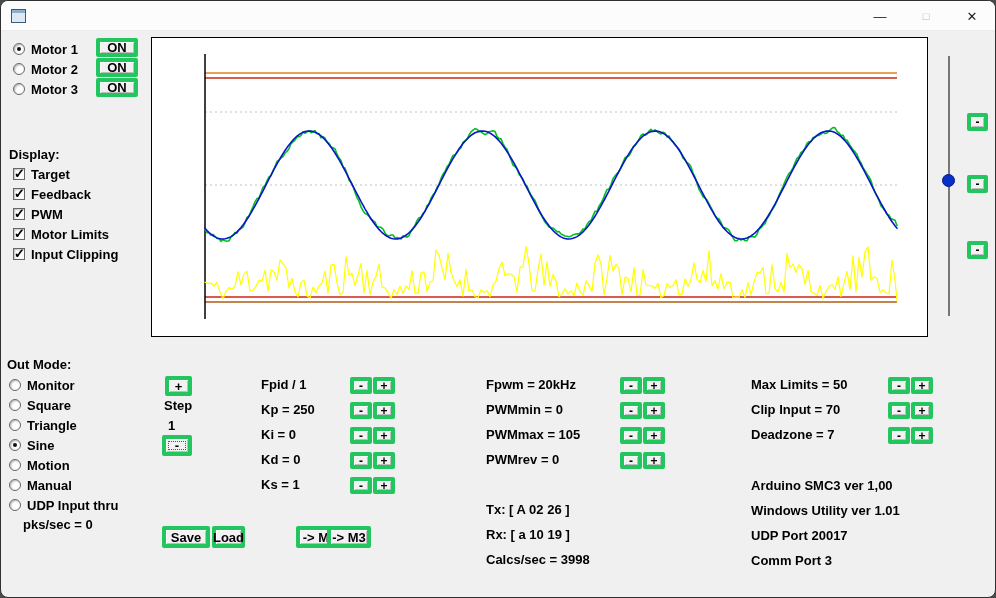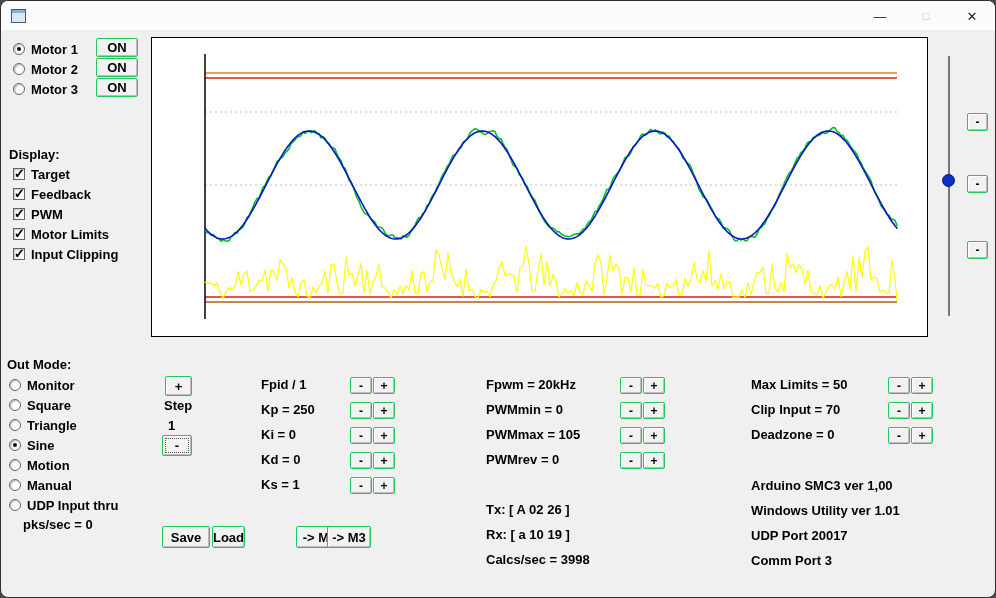--- a/index.html
+++ b/index.html
@@ -3,21 +3,21 @@
 <meta charset="utf-8">
 <style>
   *{box-sizing:border-box;margin:0;padding:0}
   body{background:#4a4a4a;font-family:"Liberation Sans",sans-serif}
   .window{position:relative;width:996px;height:598px;background:#f0f0f0;border:1px solid #303030;border-radius:8px;overflow:hidden;color:#000;font-size:13px;font-weight:bold}
   .titlebar{position:absolute;left:0;top:0;right:0;height:30px;background:#fcfcfc;display:flex;align-items:center;padding-left:10px;font-weight:normal;font-size:12px;border-bottom:1px solid #ececec}
   .app-icon{width:15px;height:14px;border:1px solid #3c5a76;background:#dce9f5;box-shadow:inset 0 3px 0 #8fb0cc;margin-right:8px}
   .title-text{color:#111}
   .cap-btn{position:absolute;top:0;width:46px;height:30px;display:flex;align-items:center;justify-content:center;font-weight:normal;font-size:13px;color:#222;cursor:pointer}
   .cap-btn.max{color:#b9b9b9;font-size:11px}
-  .btn{position:absolute;display:flex;align-items:center;justify-content:center;background:#f2f2f2;border:1px solid #22c55e;box-shadow:inset 1px 1px 0 #ffffff,inset -1px -1px 0 #bdbdbd;cursor:pointer;font-weight:bold;font-size:13px;border-radius:2px;line-height:1}
+  .btn{position:absolute;display:flex;align-items:center;justify-content:center;background:#f2f2f2;border:4px solid #22c55e;box-shadow:inset 1px 1px 0 #ffffff,inset -1px -1px 0 #bdbdbd;cursor:pointer;font-weight:bold;font-size:13px;border-radius:2px;line-height:1}
   .btn.default{border:2px solid #3a3a3a}
   .btn.spin{font-size:12px}
   .btn.focus::after{content:"";position:absolute;inset:2px;border:1px dotted #555}
   .lbl{white-space:nowrap}
   .abs{position:absolute}
   .radio,.check{position:absolute;display:flex;align-items:center;gap:6px;height:16px;cursor:pointer}
   .radio .dot{width:12px;height:12px;border-radius:50%;background:#fff;border:1px solid #666;box-shadow:inset 1px 1px 2px rgba(0,0,0,.3);position:relative;flex:0 0 auto}
   .radio.checked .dot::after{content:"";position:absolute;left:3px;top:3px;width:4px;height:4px;border-radius:50%;background:#111}
   .check .box{width:12px;height:12px;background:#fff;border:1px solid #666;box-shadow:inset 1px 1px 2px rgba(0,0,0,.25);position:relative;flex:0 0 auto}
   .check.checked .box::after{content:"\2713";position:absolute;left:0;top:-3px;font-size:13px;font-weight:bold;color:#000}
@@ -180,21 +180,21 @@
   <div class="btn spin" style="left:642px;top:451px;width:22px;height:17px">+</div>
 
   <div class="lbl abs" style="left:750px;top:376px">Max Limits = 50</div>
   <div class="btn spin" style="left:887px;top:376px;width:22px;height:17px">-</div>
   <div class="btn spin" style="left:910px;top:376px;width:22px;height:17px">+</div>
 
   <div class="lbl abs" style="left:750px;top:401px">Clip Input = 70</div>
   <div class="btn spin" style="left:887px;top:401px;width:22px;height:17px">-</div>
   <div class="btn spin" style="left:910px;top:401px;width:22px;height:17px">+</div>
 
-  <div class="lbl abs" style="left:750px;top:426px">Deadzone = 0</div>
+  <div class="lbl abs" style="left:750px;top:426px">Deadzone = 7</div>
   <div class="btn spin" style="left:887px;top:426px;width:22px;height:17px">-</div>
   <div class="btn spin" style="left:910px;top:426px;width:22px;height:17px">+</div>
 
   <div class="btn" style="left:161px;top:525px;width:48px;height:22px">Save</div>
   <div class="btn" style="left:211px;top:525px;width:33px;height:22px">Load</div>
   <div class="btn" style="left:295px;top:525px;width:47px;height:22px">-&gt; M2</div>
   <div class="btn" style="left:326px;top:525px;width:44px;height:22px">-&gt; M3</div>
 
 
   <div class="lbl abs" style="left:485px;top:501px">Tx: [ A 02 26 ]</div>

